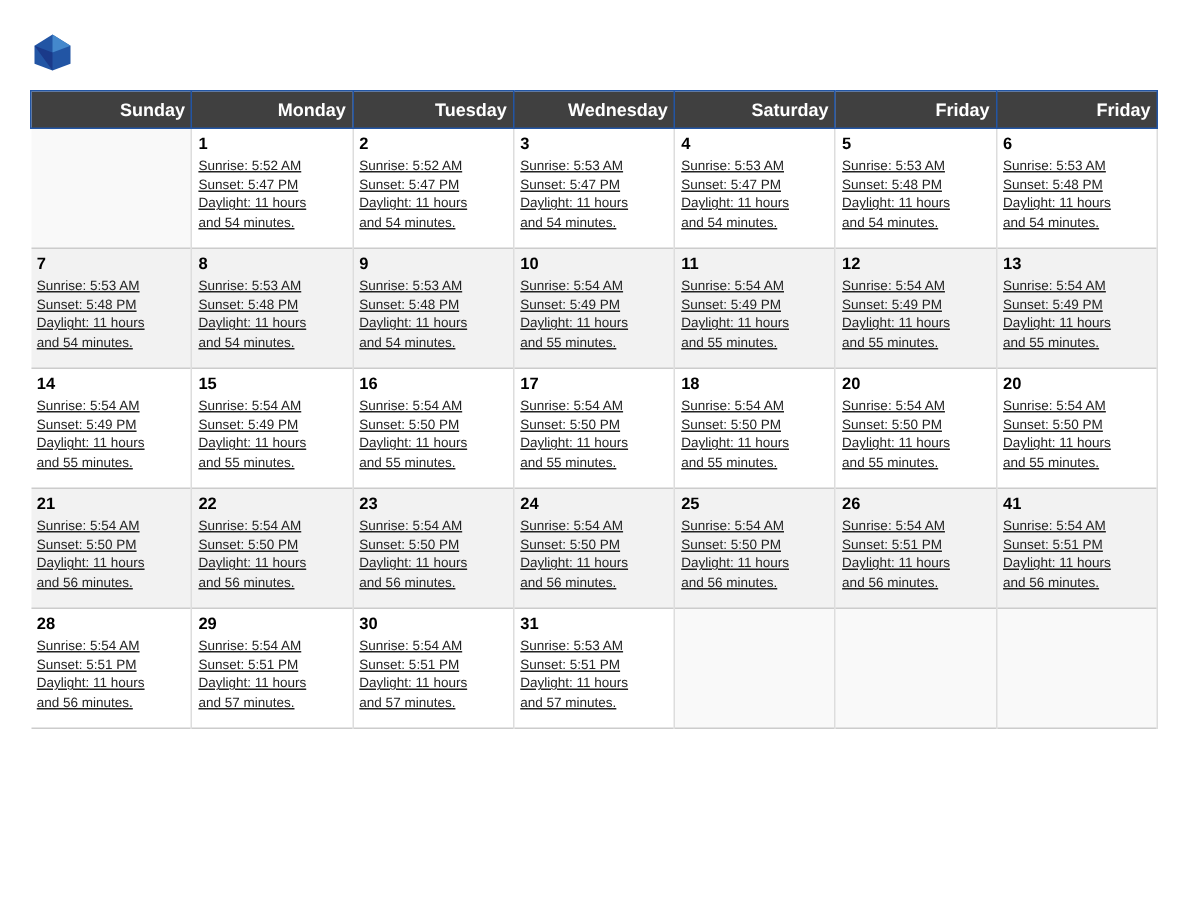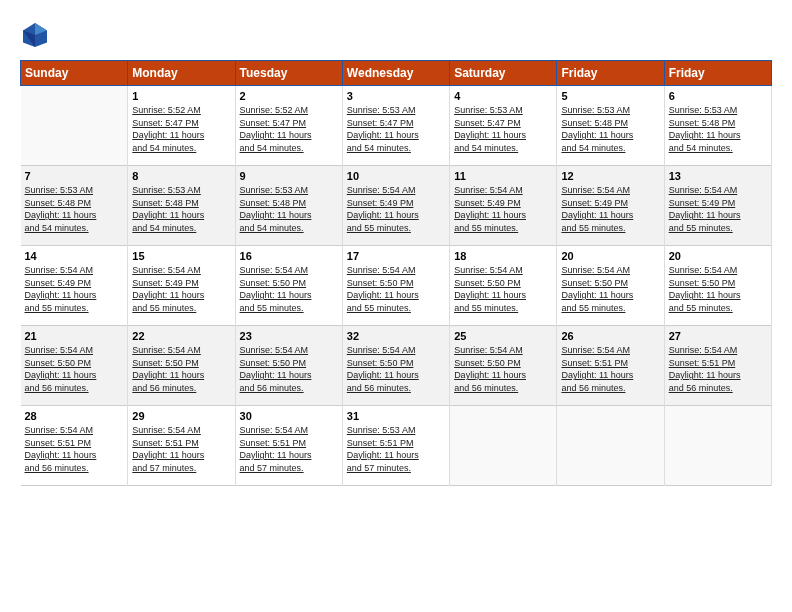--- a/index.html
+++ b/index.html
@@ -46,24 +46,24 @@
     .subtitle {
       font-size: 16px;
       color: #444;
     }
     table {
       width: 100%;
       border-collapse: collapse;
       font-size: 10px;
     }
     thead tr th {
-      background-color: #c2410c;
+      background-color: #404040;
       color: #fff;
       padding: 5px 4px;
-      text-align: left;
+      text-align: right;
       font-size: 12px;
       font-weight: bold;
       border: 1px solid #2255a4;
     }
     tbody tr {
       border-bottom: 1px solid #ccc;
     }
     tbody tr:nth-child(odd) {
       background: #fff;
     }
@@ -290,42 +290,42 @@
 and 56 minutes.</div>
           </td>
           <td>
             <div class="day-num">23</div>
             <div class="day-info" style="white-space: pre-line;">Sunrise: 5:54 AM
 Sunset: 5:50 PM
 Daylight: 11 hours
 and 56 minutes.</div>
           </td>
           <td>
-            <div class="day-num">32</div>
+            <div class="day-num">24</div>
             <div class="day-info" style="white-space: pre-line;">Sunrise: 5:54 AM
 Sunset: 5:50 PM
 Daylight: 11 hours
 and 56 minutes.</div>
           </td>
           <td>
             <div class="day-num">25</div>
             <div class="day-info" style="white-space: pre-line;">Sunrise: 5:54 AM
 Sunset: 5:50 PM
 Daylight: 11 hours
 and 56 minutes.</div>
           </td>
           <td>
             <div class="day-num">26</div>
             <div class="day-info" style="white-space: pre-line;">Sunrise: 5:54 AM
 Sunset: 5:51 PM
 Daylight: 11 hours
 and 56 minutes.</div>
           </td>
           <td>
-            <div class="day-num">27</div>
+            <div class="day-num">41</div>
             <div class="day-info" style="white-space: pre-line;">Sunrise: 5:54 AM
 Sunset: 5:51 PM
 Daylight: 11 hours
 and 56 minutes.</div>
           </td>
         </tr>
         <tr>
           <td>
             <div class="day-num">28</div>
             <div class="day-info" style="white-space: pre-line;">Sunrise: 5:54 AM

